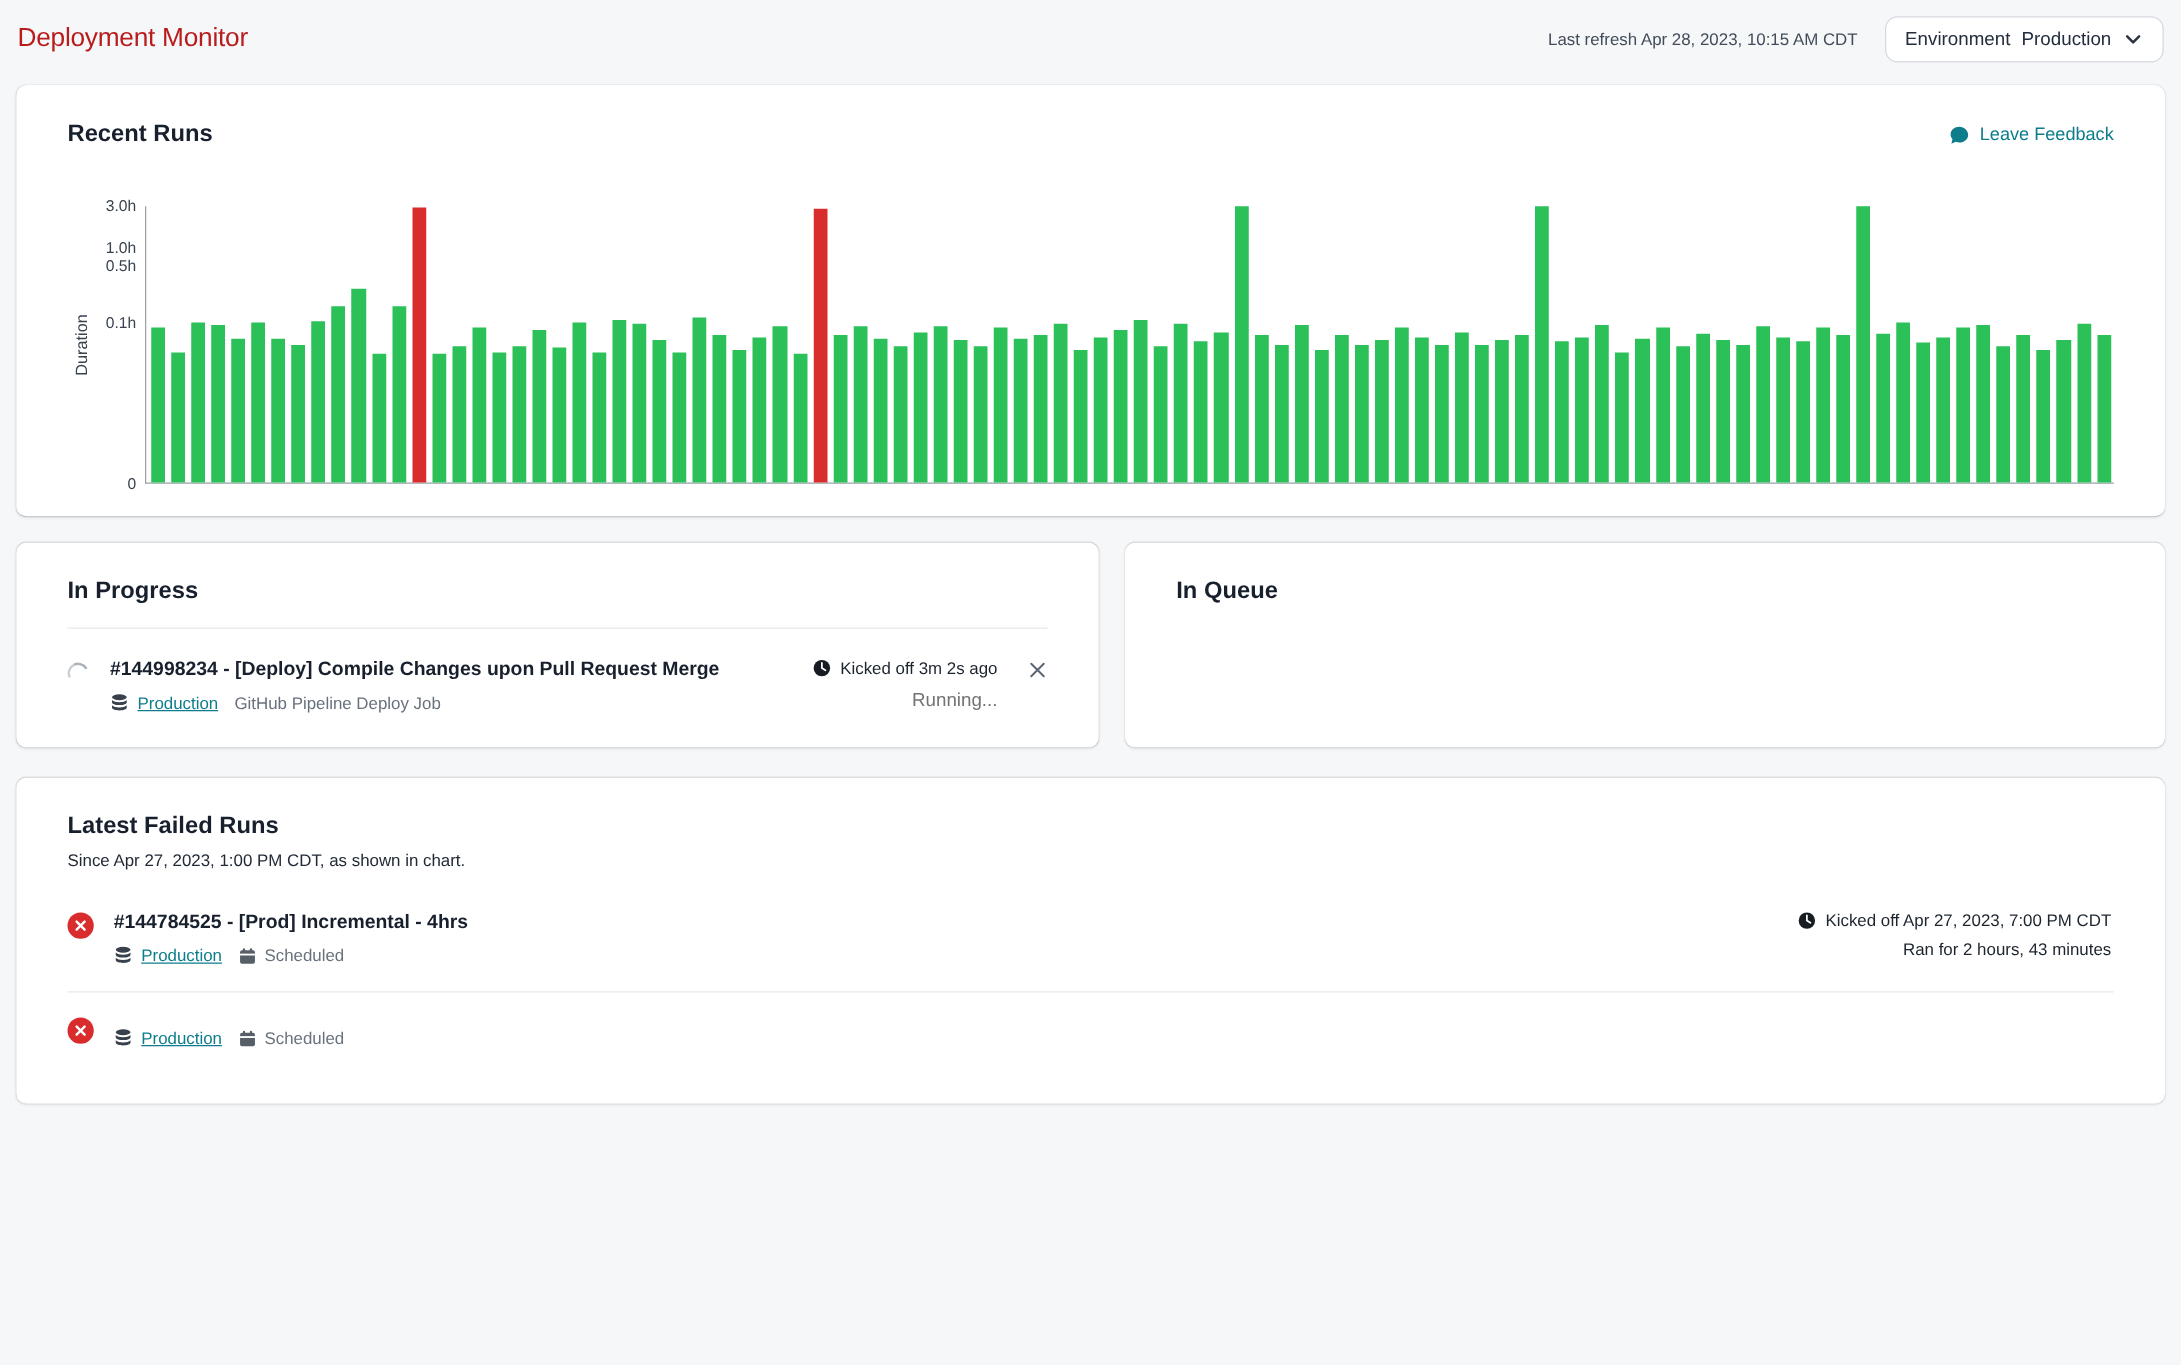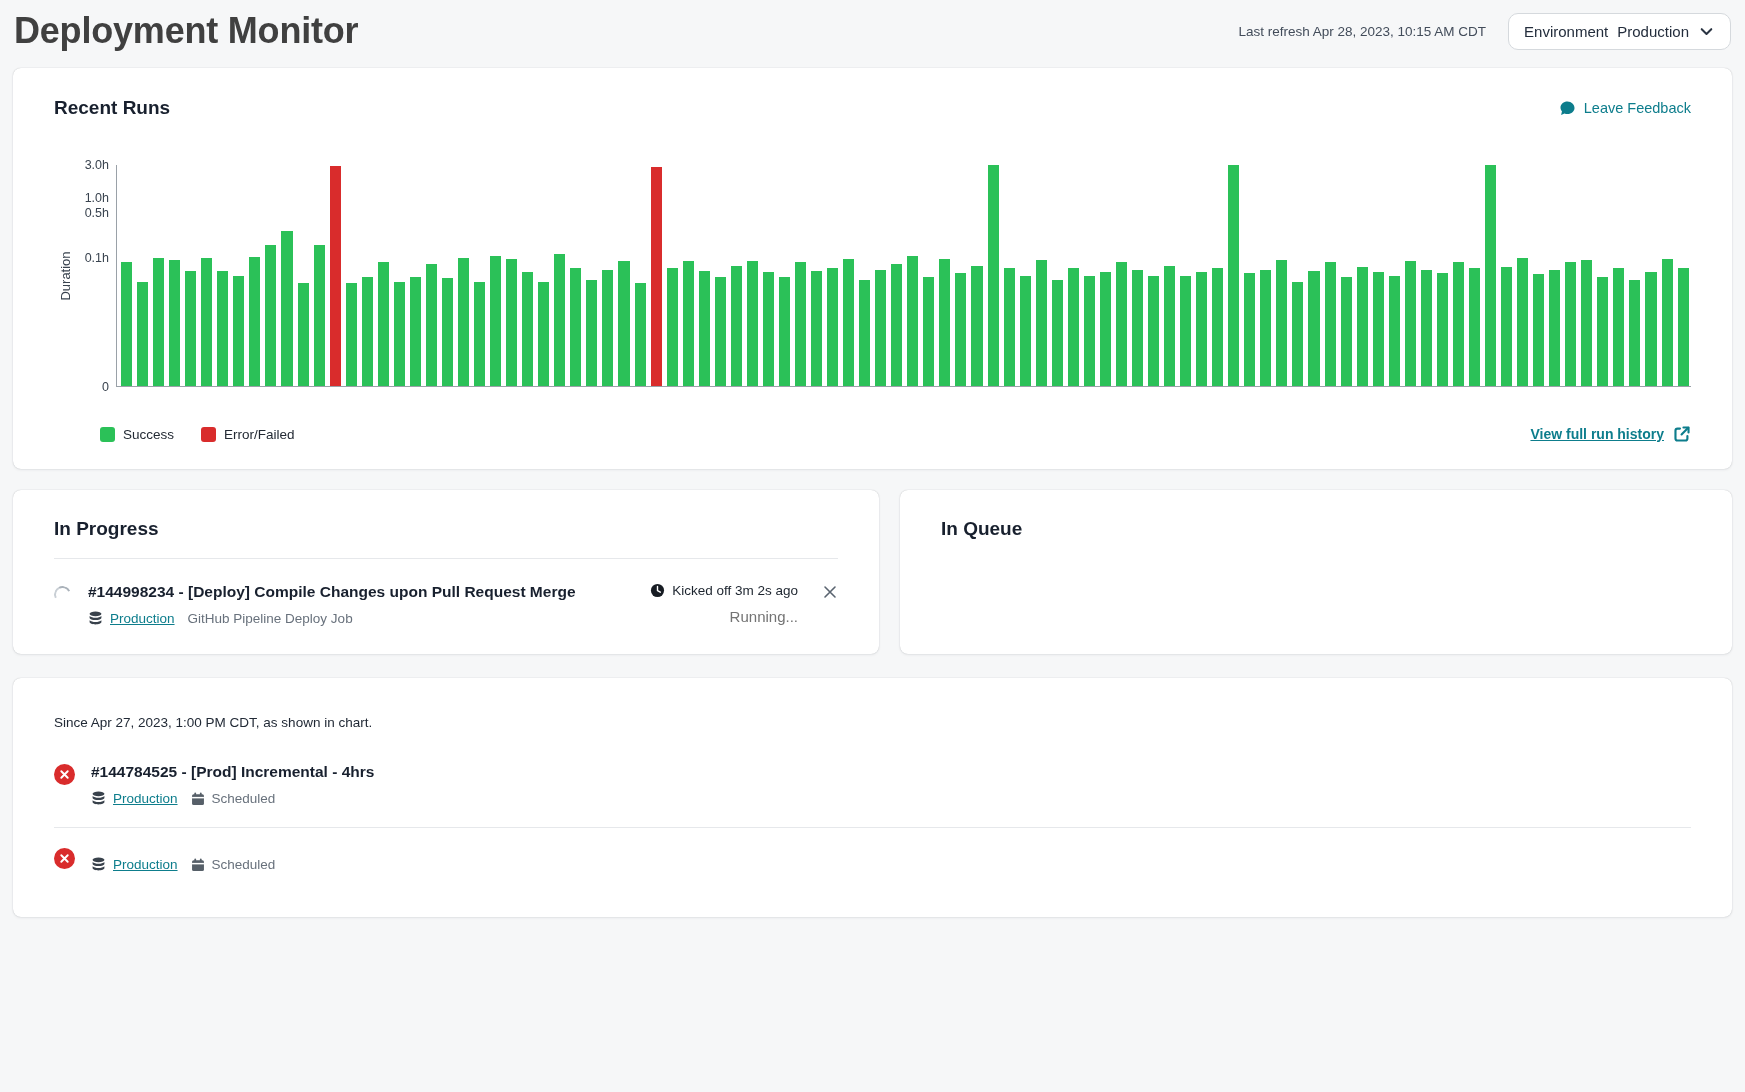--- a/index.html
+++ b/index.html
@@ -9,21 +9,21 @@
     font-family: "Liberation Sans", sans-serif;
     color: #1d2530;
     overflow: hidden;
   }
 
   
   .page-header {
     display: flex; justify-content: space-between; align-items: center;
     padding: 8px 14px 8px 14px; height: 62px;
   }
-  .page-title { font-size: 36px; font-weight: 700; color: #404040; letter-spacing: -0.2px; }
+  .page-title { font-size: 21px; font-weight: 400; color: #b91c1c; letter-spacing: -0.2px; }
   .header-right { display: flex; align-items: center; gap: 22px; }
   .last-refresh { font-size: 13.5px; color: #424c5a; }
   .env-select {
     display: flex; align-items: center; gap: 9px;
     background: #fff; border: 1px solid #d5d9dd; border-radius: 10px;
     padding: 9px 15px; cursor: pointer; font-size: 15px; color: #232d3c;
   }
   .env-select .env-label { color: #232d3c; }
   .env-select .env-value { color: #232d3c; }
 
@@ -251,42 +251,20 @@
           <div class="bar" style="background: rgb(43, 193, 88); height: 56.0602%;"></div>
           <div class="bar" style="background: rgb(43, 193, 88); height: 57.0535%;"></div>
           <div class="bar" style="background: rgb(43, 193, 88); height: 49.4002%;"></div>
           <div class="bar" style="background: rgb(43, 193, 88); height: 53.6233%;"></div>
           <div class="bar" style="background: rgb(43, 193, 88); height: 48.0778%;"></div>
           <div class="bar" style="background: rgb(43, 193, 88); height: 51.6886%;"></div>
           <div class="bar" style="background: rgb(43, 193, 88); height: 57.4562%;"></div>
           <div class="bar" style="background: rgb(43, 193, 88); height: 53.2595%;"></div>
         </div>
     </div>
-    <div class="chart-footer">
-      <div class="legend">
-        <div class="legend-item">
-          <span class="swatch" style="background: rgb(43, 193, 88);"></span>
-          <span>Success</span>
-        </div>
-        <div class="legend-item">
-          <span class="swatch" style="background: rgb(217, 44, 44);"></span>
-          <span>Error/Failed</span>
-        </div>
-      </div>
-      <div class="history-link">
-        <span class="link-text">View full run history</span>
-        <span class="icon">
-          <svg width="18" height="18" viewBox="0 0 16 16" fill="none" stroke="#0d7d8c" stroke-width="1.9" stroke-linecap="round" stroke-linejoin="round">
-              <path d="M6.2 3.2H4A1.8 1.8 0 0 0 2.2 5v7A1.8 1.8 0 0 0 4 13.8h7a1.8 1.8 0 0 0 1.8-1.8V9.8"></path>
-              <path d="M9.3 2.2H13.8V6.7"></path>
-              <path d="M13.5 2.5 7.6 8.4"></path>
-            </svg>
-        </span>
-      </div>
-    </div>
   </div>
 </div>
 
 <div class="mid-row">
   <div class="card in-progress">
     <div class="card-title">In Progress</div>
     <div class="divider"></div>
     <div class="run-row">
       <div class="spinner"></div>
       <div class="run-main">
@@ -324,20 +302,21 @@
       </div>
     </div>
   </div>
 
   <div class="card in-queue">
     <div class="card-title">In Queue</div>
   </div>
 </div>
 
 <div class="card failed-card">
+  <div class="card-title">Latest Failed Runs</div>
   <div class="failed-sub">Since Apr 27, 2023, 1:00 PM CDT, as shown in chart.</div>
 
   <div class="failed-list">
     <div class="failed-row">
       <div class="err-badge">
         <svg width="11" height="11" viewBox="0 0 12 12">
             <path d="M2.5 2.5l7 7M9.5 2.5l-7 7" stroke="#fff" stroke-width="2.1" stroke-linecap="round"></path>
           </svg>
       </div>
       <div class="run-main">
@@ -359,20 +338,32 @@
                   <rect x="1.2" y="2.6" width="13.6" height="12.2" rx="1.8" fill="#565f68"></rect>
                   <rect x="1.2" y="5.6" width="13.6" height="1.7" fill="#fff"></rect>
                   <rect x="3.8" y="0.6" width="2" height="3.4" rx="1" fill="#565f68"></rect>
                   <rect x="10.2" y="0.6" width="2" height="3.4" rx="1" fill="#565f68"></rect>
                 </svg>
             </span>
             <span>Scheduled</span>
           </span>
         </div>
       </div>
+      <div class="run-right" style="margin-right:2px;">
+        <div class="kicked">
+          <span class="icon">
+            <svg width="15" height="15" viewBox="0 0 16 16">
+                <circle cx="8" cy="8" r="7" fill="#171c23"></circle>
+                <path d="M8 3.6V8l3 1.8" stroke="#fff" stroke-width="1.5" fill="none" stroke-linecap="round"></path>
+              </svg>
+          </span>
+          <span>Kicked off Apr 27, 2023, 7:00 PM CDT</span>
+        </div>
+        <div class="ran-for">Ran for 2 hours, 43 minutes</div>
+      </div>
     </div>
 
     <div class="failed-row">
       <div class="err-badge">
         <svg width="11" height="11" viewBox="0 0 12 12">
             <path d="M2.5 2.5l7 7M9.5 2.5l-7 7" stroke="#fff" stroke-width="2.1" stroke-linecap="round"></path>
           </svg>
       </div>
       <div class="run-main">
         <div class="run-meta">

